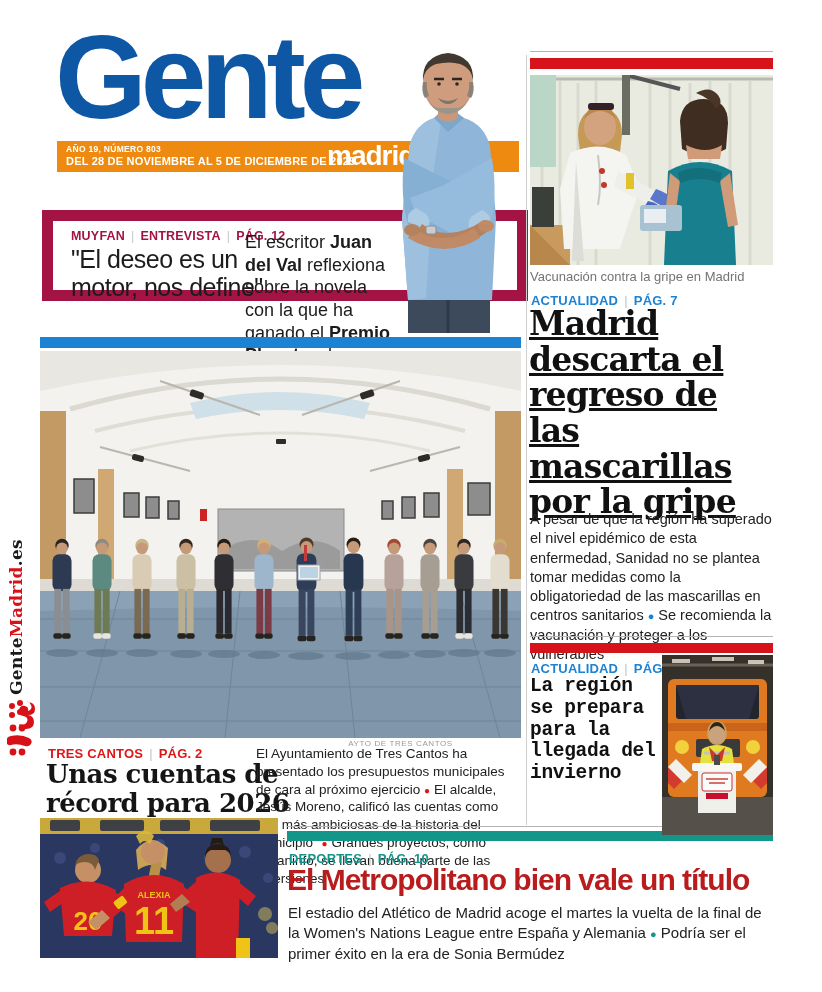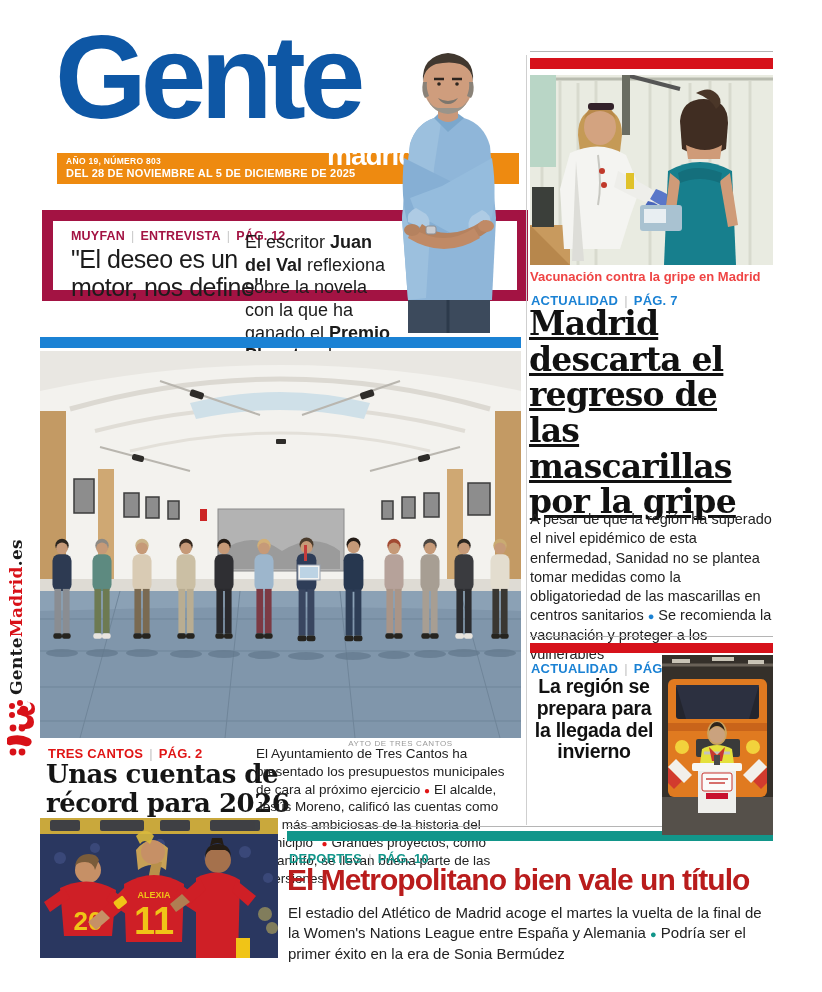--- a/index.html
+++ b/index.html
@@ -4,21 +4,21 @@
 <style>
   html,body{margin:0;padding:0;background:#ffffff;}
   #page{position:relative;width:822px;height:992px;background:#fff;overflow:hidden;
         font-family:"Liberation Sans",sans-serif;}
   .abs{position:absolute;}
 
   
   .logo{left:55px;top:18px;font-size:118px;font-weight:bold;letter-spacing:-6px;
         color:#0e57a5;line-height:1;}
   .orange-bar{left:57px;top:141px;width:462px;height:31px;background:#ee8a10;color:#fff;
-        padding:3px 0 0 9px;box-sizing:border-box;margin-top:12px;}
+        padding:3px 0 0 9px;box-sizing:border-box;}
   .ed1{font-size:8.5px;font-weight:bold;letter-spacing:.3px;line-height:1.25;}
   .ed2{font-size:11px;font-weight:bold;letter-spacing:.2px;line-height:1.2;}
   .logo-sub{left:327px;top:140px;font-size:28px;font-weight:bold;color:#fff;letter-spacing:-1px;}
   .regions{left:57px;top:176px;font-size:19px;font-weight:bold;color:#0e57a5;letter-spacing:-.3px;}
   .regions .sep{color:#7fa8cf;font-weight:normal;padding:0 7px;}
 
   
   .int-box{left:42px;top:210px;width:486px;height:91px;background:#a31343;}
   .int-inner{position:absolute;left:11px;top:11px;right:11px;bottom:11px;background:#fff;}
   .int-kicker{position:absolute;left:18px;top:8px;font-size:12.5px;font-weight:bold;color:#a31343;letter-spacing:.2px;}
@@ -61,30 +61,30 @@
   .sport-kicker{left:289px;top:851px;}
   .sport-headline{left:287px;top:865px;width:500px;font-size:30px;font-weight:bold;color:#b91c1c;
       letter-spacing:-1px;line-height:1;}
   .sport-body{left:288px;top:903px;width:478px;font-size:15px;line-height:1.35;color:#222;}
 
   
   .col-divider{left:526px;top:55px;width:1px;height:770px;background:#cfcfcf;}
   .rc-rule1{left:530px;top:51px;width:243px;height:1px;background:#b5b5b5;}
   .rc-redbar1{left:530px;top:58px;width:243px;height:11px;background:#d6121b;}
   .vax-photo{left:530px;top:75px;width:243px;height:190px;}
-  .vax-caption{left:530px;top:269px;width:243px;font-size:13px;font-weight:bold;color:#ef4444;}
+  .vax-caption{left:530px;top:269px;width:243px;font-size:13px;font-weight:normal;color:#737373;}
   .flu-kicker{left:531px;top:293px;}
   .flu-headline{left:529px;top:306px;width:246px;font-family:"DejaVu Serif",serif;font-weight:bold;
       font-size:33px;line-height:1.08;color:#111;letter-spacing:-.8px;text-decoration:underline;}
   .flu-body{left:530px;top:510px;width:244px;font-size:14.5px;line-height:1.33;color:#222;}
   .rc-rule2{left:530px;top:636px;width:243px;height:1px;background:#b5b5b5;}
   .rc-redbar2{left:530px;top:643px;width:243px;height:10px;background:#d6121b;}
   .win-kicker{left:531px;top:661px;}
-  .win-headline{left:530px;top:676px;width:128px;font-family:Liberation Sans, sans-serif;font-weight:bold;
-      font-size:19.5px;line-height:1.12;color:#111;letter-spacing:-.3px;text-align:center;}
+  .win-headline{left:530px;top:676px;width:128px;font-family:Liberation Mono, monospace;font-weight:bold;
+      font-size:19.5px;line-height:1.12;color:#111;letter-spacing:-.3px;}
   .win-body{left:530px;top:778px;width:126px;font-size:13px;line-height:1.3;color:#222;}
   .win-photo{left:662px;top:655px;width:111px;height:180px;}
 </style>
 </head>
 <body>
 
 <div id="page">
 
   <div class="abs logo">Gente</div>
 

